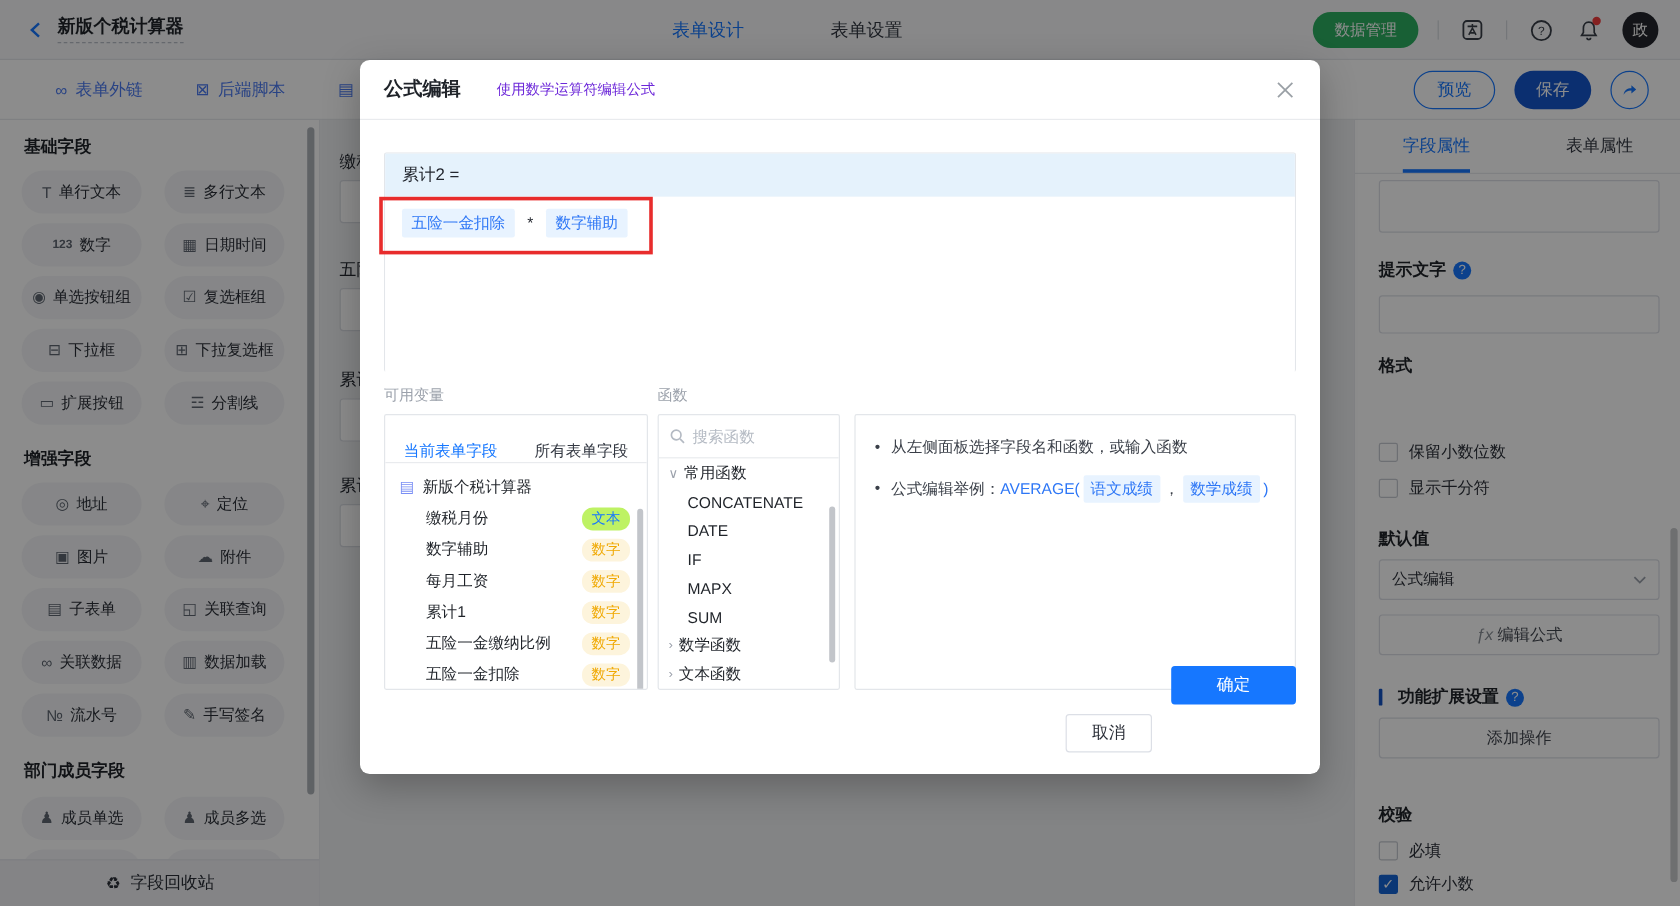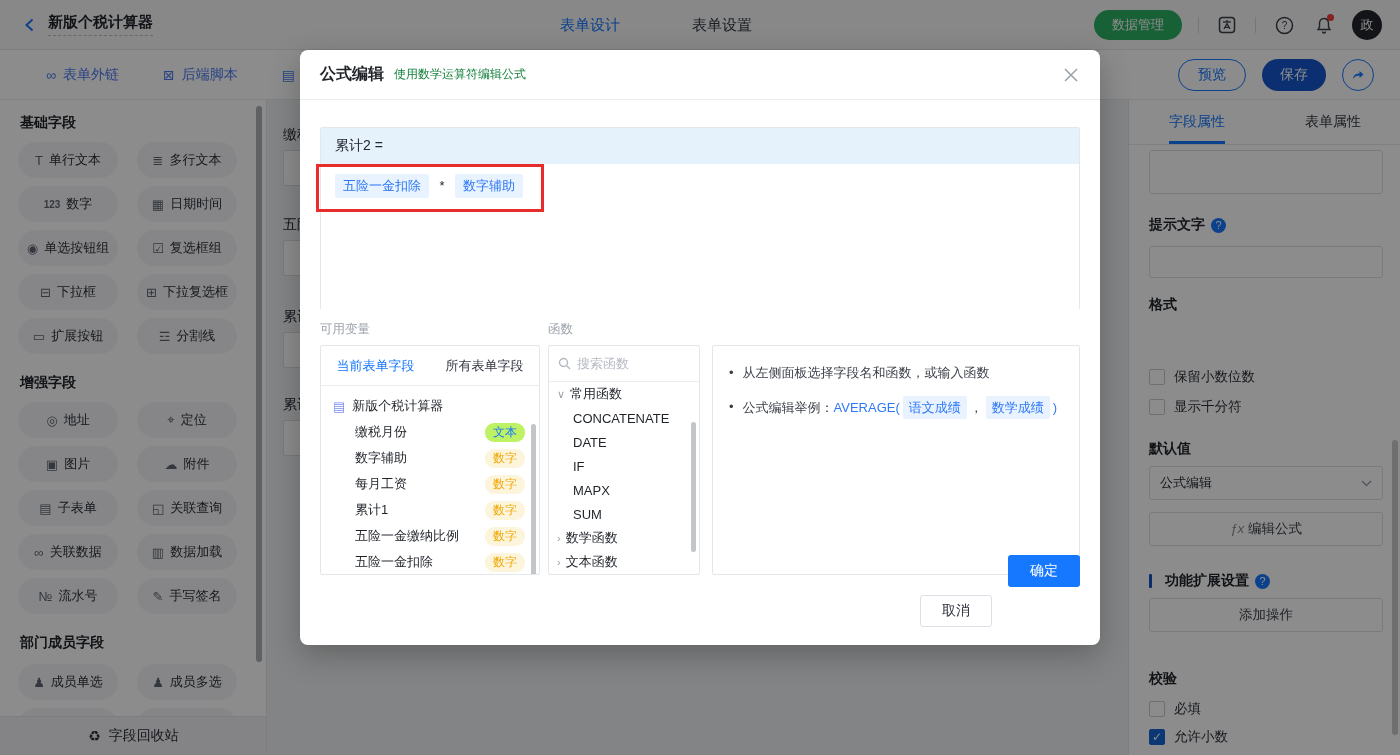--- a/index.html
+++ b/index.html
@@ -79,35 +79,35 @@
   .sect-bar { display:inline-block; width:3px; height:14px; background:#1352c4; margin-right:7px; border-radius:1px; }
   .props-scroll { position:absolute; left:1392px; top:440px; width:6px; height:295px; border-radius:3px; background:#c8cacd; cursor:pointer; }
 
   
   .overlay { position:absolute; left:0; top:0; width:1400px; height:755px; background:rgba(0,0,0,0.45); z-index:10; }
   .modal { position:absolute; left:300px; top:50px; width:800px; height:595px; background:#fff; border-radius:8px;
            box-shadow:0 10px 30px rgba(0,0,0,0.25); z-index:20; }
   .m-head { position:absolute; left:0; top:0; width:800px; height:50px; border-bottom:1px solid #e9ebee;
             display:flex; align-items:center; padding:0 20px; }
   .m-title { font-size:16px; font-weight:bold; }
-  .m-sub { font-size:12px; color:#15803d; margin-left:10px; }
+  .m-sub { font-size:12px; color:#6d28d9; margin-left:30px; }
   .m-close { position:absolute; right:18px; top:14px; width:22px; height:22px; display:flex; align-items:center; justify-content:center; cursor:pointer; }
 
   .f-wrap { position:absolute; left:20px; top:77px; width:760px; height:183px; border:1px solid #e3e6ea; border-radius:2px; }
   .f-strip { height:36px; background:#e5f2fc; display:flex; align-items:center; padding:0 14px; font-size:14px; color:#23272f; }
   .f-body { height:146px; background:#fff; padding:10px 14px; cursor:text; }
   .chip { display:inline-block; background:#e8f3ff; color:#2e77f6; font-size:13px; padding:3px 8px; border-radius:2px; cursor:pointer; }
   .f-op { margin:0 6px; font-size:13px; color:#23272f; }
 
   .red-box { position:absolute; left:316px; top:164px; width:228px; height:48px; border:3px solid #e82c2c; z-index:40; }
 
   .sec-label { position:absolute; font-size:12.5px; color:#9ba1ab; }
   .panel { position:absolute; top:295px; height:230px; border:1px solid #e3e6ea; border-radius:2px; background:#fff; overflow:hidden; }
   .vars-panel { left:20px; width:220px; }
-  .vtabs { height:40px; display:flex; align-items:center; justify-content:space-around; border-bottom:1px solid #e9ebee; font-size:13px; }
+  .vtabs { height:40px; display:flex; align-items:flex-end; justify-content:space-around; border-bottom:1px solid #e9ebee; font-size:13px; }
   .vtab { cursor:pointer; color:#333842; }
   .vtab.active { color:#1677ff; }
   .vtree { position:relative; padding:7px 0 0 0; }
   .vrow { height:26px; display:flex; align-items:center; padding:0 14px 0 12px; font-size:13px; cursor:pointer; }
   .vrow.child { padding-left:34px; justify-content:space-between; }
   .doc-ico { color:#7a8ff5; margin-right:7px; font-size:13px; }
   .badge { font-size:12px; padding:1px 8px; border-radius:9px; }
   .badge.text { color:#1677ff; background:#bef264;margin-left:15px; }
   .badge.num { color:#f0a800; background:#fdf4dc; }
   .vscroll { position:absolute; right:3px; top:78px; width:5px; height:180px; border-radius:3px; background:#c2c5ca; cursor:pointer; }
@@ -122,21 +122,21 @@
   .fnscroll { position:absolute; right:3px; top:76px; width:5px; height:130px; border-radius:3px; background:#c2c5ca; cursor:pointer; }
 
   .tips-panel { left:412px; width:368px; padding:16px 14px; }
   .tip { font-size:13px; color:#3a3f48; margin-bottom:13px; display:flex; align-items:flex-start; line-height:21px; }
   .tip .dot { margin:0 9px 0 2px; font-size:13px; }
   .blue-code { color:#2e77f6; }
   .tip .chip { padding:1px 6px; margin:0 3px; }
 
   .m-foot { position:absolute; right:20px; bottom:18px; display:flex; gap:16px; }
   .btn-cancel { width:72px; height:32px; background:#fff; border:1px solid #dcdfe6; border-radius:3px; font-size:14px; color:#2b2f38; cursor:pointer;margin-top:40px; }
-  .btn-ok { width:72px; height:32px; background:#1677ff; border:none; border-radius:3px; font-size:14px; color:#fff; cursor:pointer; }
+  .btn-ok { width:104px; height:32px; background:#1677ff; border:none; border-radius:3px; font-size:14px; color:#fff; cursor:pointer; }
 </style>
 </head>
 <body>
 
 <div class="app">
 
   <div class="topbar">
     <div class="back-btn">
       <svg width="14" height="14" viewBox="0 0 14 14">
           <polyline points="9.5,1.5 3.5,7 9.5,12.5" fill="none" stroke="#1677ff" stroke-width="2"></polyline>

